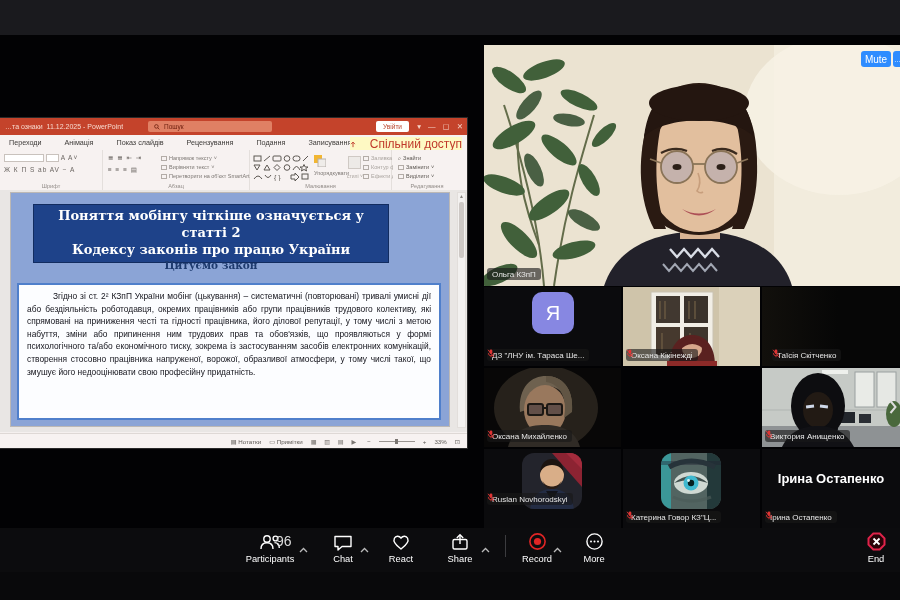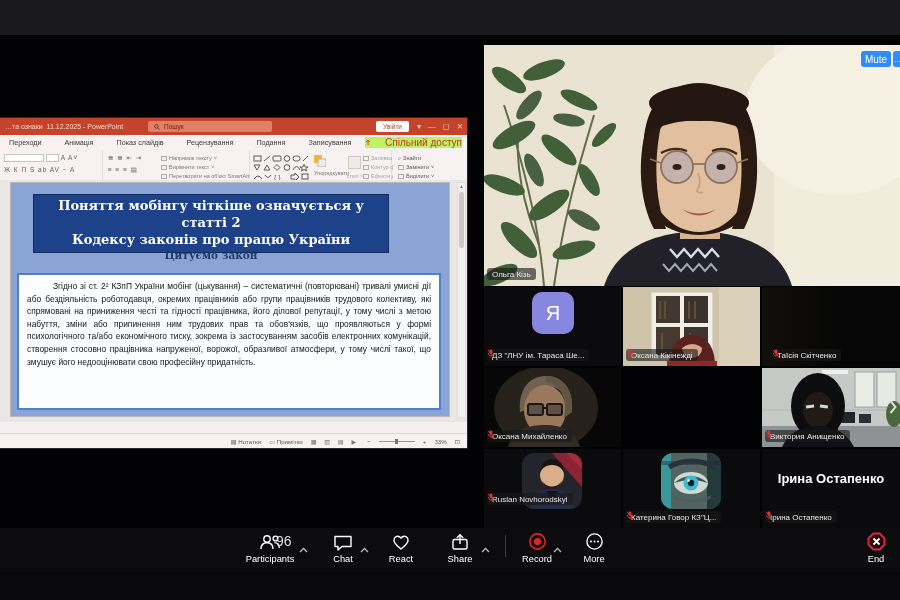--- a/index.html
+++ b/index.html
@@ -11,32 +11,32 @@
   .topstrip{position:absolute;left:0;top:0;width:900px;height:35px;background:#1a1a1e}
 
   
   .ppt{position:absolute;left:0;top:118px;width:467px;height:330px;background:#f5f0ef;overflow:hidden;box-shadow:0 0 0 1px #2a2a2a}
   .ppt-title{position:absolute;left:0;top:0;width:100%;height:17px;background:#c4432b;color:#f7d9cd;font-size:7px;display:flex;align-items:center}
   .ppt-title .tname{margin-left:5px;white-space:nowrap;overflow:hidden;max-width:140px}
   .searchpill{position:absolute;left:148px;top:3px;width:124px;height:11px;background:#e08064;border-radius:2px;color:#6b1d0d;font-size:6.5px;display:flex;align-items:center;gap:4px;padding-left:6px}
   .signin{position:absolute;right:58px;top:3px;background:#fff;color:#b8432b;font-size:6.5px;padding:1px 7px;border-radius:2px;line-height:9px}
   .winbtns{position:absolute;right:4px;top:0;height:17px;display:flex;align-items:center;gap:7px;color:#f5d2c6;font-size:7.5px}
   .ppt-menu{position:absolute;left:0;top:17px;width:100%;height:15px;background:#f7f2f1;display:flex;align-items:center;gap:23px;padding-left:9px;font-size:7.2px;color:#3d3a38;white-space:nowrap}
-  .sharebtn{position:absolute;right:5px;top:19px;color:#c0392b;font-size:10px;display:flex;gap:14px;align-items:center;background:#bef264}
+  .sharebtn{position:absolute;right:5px;top:19px;color:#c0392b;font-size:12px;display:flex;gap:14px;align-items:center;background:#fef9c3}
 
   .ppt-ribbon{position:absolute;left:0;top:32px;width:100%;height:41px;background:#f7f2f1;border-bottom:1px solid #d9d2cf;font-size:6.5px;color:#6d6archive762}
   .grp{position:absolute;top:0;height:40px;border-right:1px solid #e4dfdc}
   .grp-label{position:absolute;bottom:1px;left:0;width:100%;text-align:center;font-size:5.6px;color:#928c88}
   .gly{color:#6b6662;letter-spacing:1px;font-size:6.5px;white-space:nowrap}
   .box{display:inline-block;height:8px;border:1px solid #c9c2bd;background:#fff;vertical-align:middle}
   .mini{display:flex;align-items:center;gap:2px;font-size:5.5px;color:#7d7874;white-space:nowrap;line-height:8px}
   .mini .mib{width:6px;height:5px;border:1px solid #b3aca7;display:inline-block}
   .mini.gray{color:#aaa49f}
 
-  .ppt-canvas{position:absolute;left:0;top:62px;width:100%;height:242px;background:#e9e6e4}
+  .ppt-canvas{position:absolute;left:0;top:72px;width:100%;height:242px;background:#e9e6e4}
   .slide{position:absolute;left:11px;top:3px;width:438px;height:233px;background:#8ba4d6;box-shadow:0 0 0 1px #bcb8b5}
   .banner{position:absolute;left:22px;top:11px;width:356px;background:#1e4289;border:1px solid #122c60;color:#fff;
           font-family:"DejaVu Serif",serif;font-weight:bold;font-size:13px;line-height:1.3;text-align:center;padding:3px 4px;white-space:pre-line}
   .subtitle{position:absolute;left:22px;top:66px;width:356px;text-align:center;color:#1d3a6e;font-family:"DejaVu Serif",serif;font-weight:bold;font-size:10.5px}
   .bodybox{position:absolute;left:6px;top:90px;width:424px;height:137px;background:#fcfdff;border:2px solid #4f7fcb;
            padding:5px 8px;font-size:8.4px;line-height:1.5;color:#14141c;text-align:justify;text-indent:26px;overflow:hidden}
   .vscroll{position:absolute;right:1px;top:2px;width:9px;height:236px;background:#f3f1f0;border:1px solid #e2dedb;font-size:5px;color:#8a8682;text-align:center}
   .vthumb{position:absolute;left:1px;top:9px;width:5px;height:56px;background:#cdc8c5;border-radius:2px}
 
   .ppt-status{position:absolute;left:0;top:315px;width:100%;height:15px;background:#f7f2f1;border-top:1px solid #ded8d5;
@@ -269,21 +269,21 @@
       <ellipse cx="237" cy="122" rx="4.5" ry="3" fill="#2c2018"></ellipse>
       <path d="M214 128 q4 10 -1 18 q3 3 6 1" stroke="#c79e7c" stroke-width="1.6" fill="none"></path>
       <path d="M198 164 q17 9 34 0 q-17 13 -34 0" fill="#ad5056"></path>
 
       <path d="M186 204 l7 8 l7 -8 l7 8 l7 -8 l7 8 l7 -8 l7 8" stroke="#d9dde6" stroke-width="2.4" fill="none"></path>
       <path d="M179 219 l6 7 l6 -7 l6 7 l6 -7 l6 7 l6 -7 l6 7 l6 -7 l6 7" stroke="#c3c9d6" stroke-width="2" fill="none" opacity=".8"></path>
     </svg>
     <div class="mutebtn">Mute</div>
     <div class="moredots">…</div>
     <div class="pill" style="left:3px;bottom:6px">
-      <span>Ольга Кізь</span>
+      <span>Ольга КЗпП</span>
     </div>
   </div>
 
   <div class="tile t-r1 t-c1">
     <div class="avletter">Я</div>
     <div class="pill" style="left:3px;bottom:5px">
       <svg width="8" height="9" viewBox="0 0 10 12">
           <rect x="3.2" y="0.5" width="3.6" height="6" rx="1.8" fill="#e03434"></rect>
           <path d="M1.5 5.5a3.5 3.5 0 0 0 7 0" fill="none" stroke="#e03434" stroke-width="1.1"></path>
           <line x1="5" y1="9" x2="5" y2="11" stroke="#e03434" stroke-width="1.1"></line>

